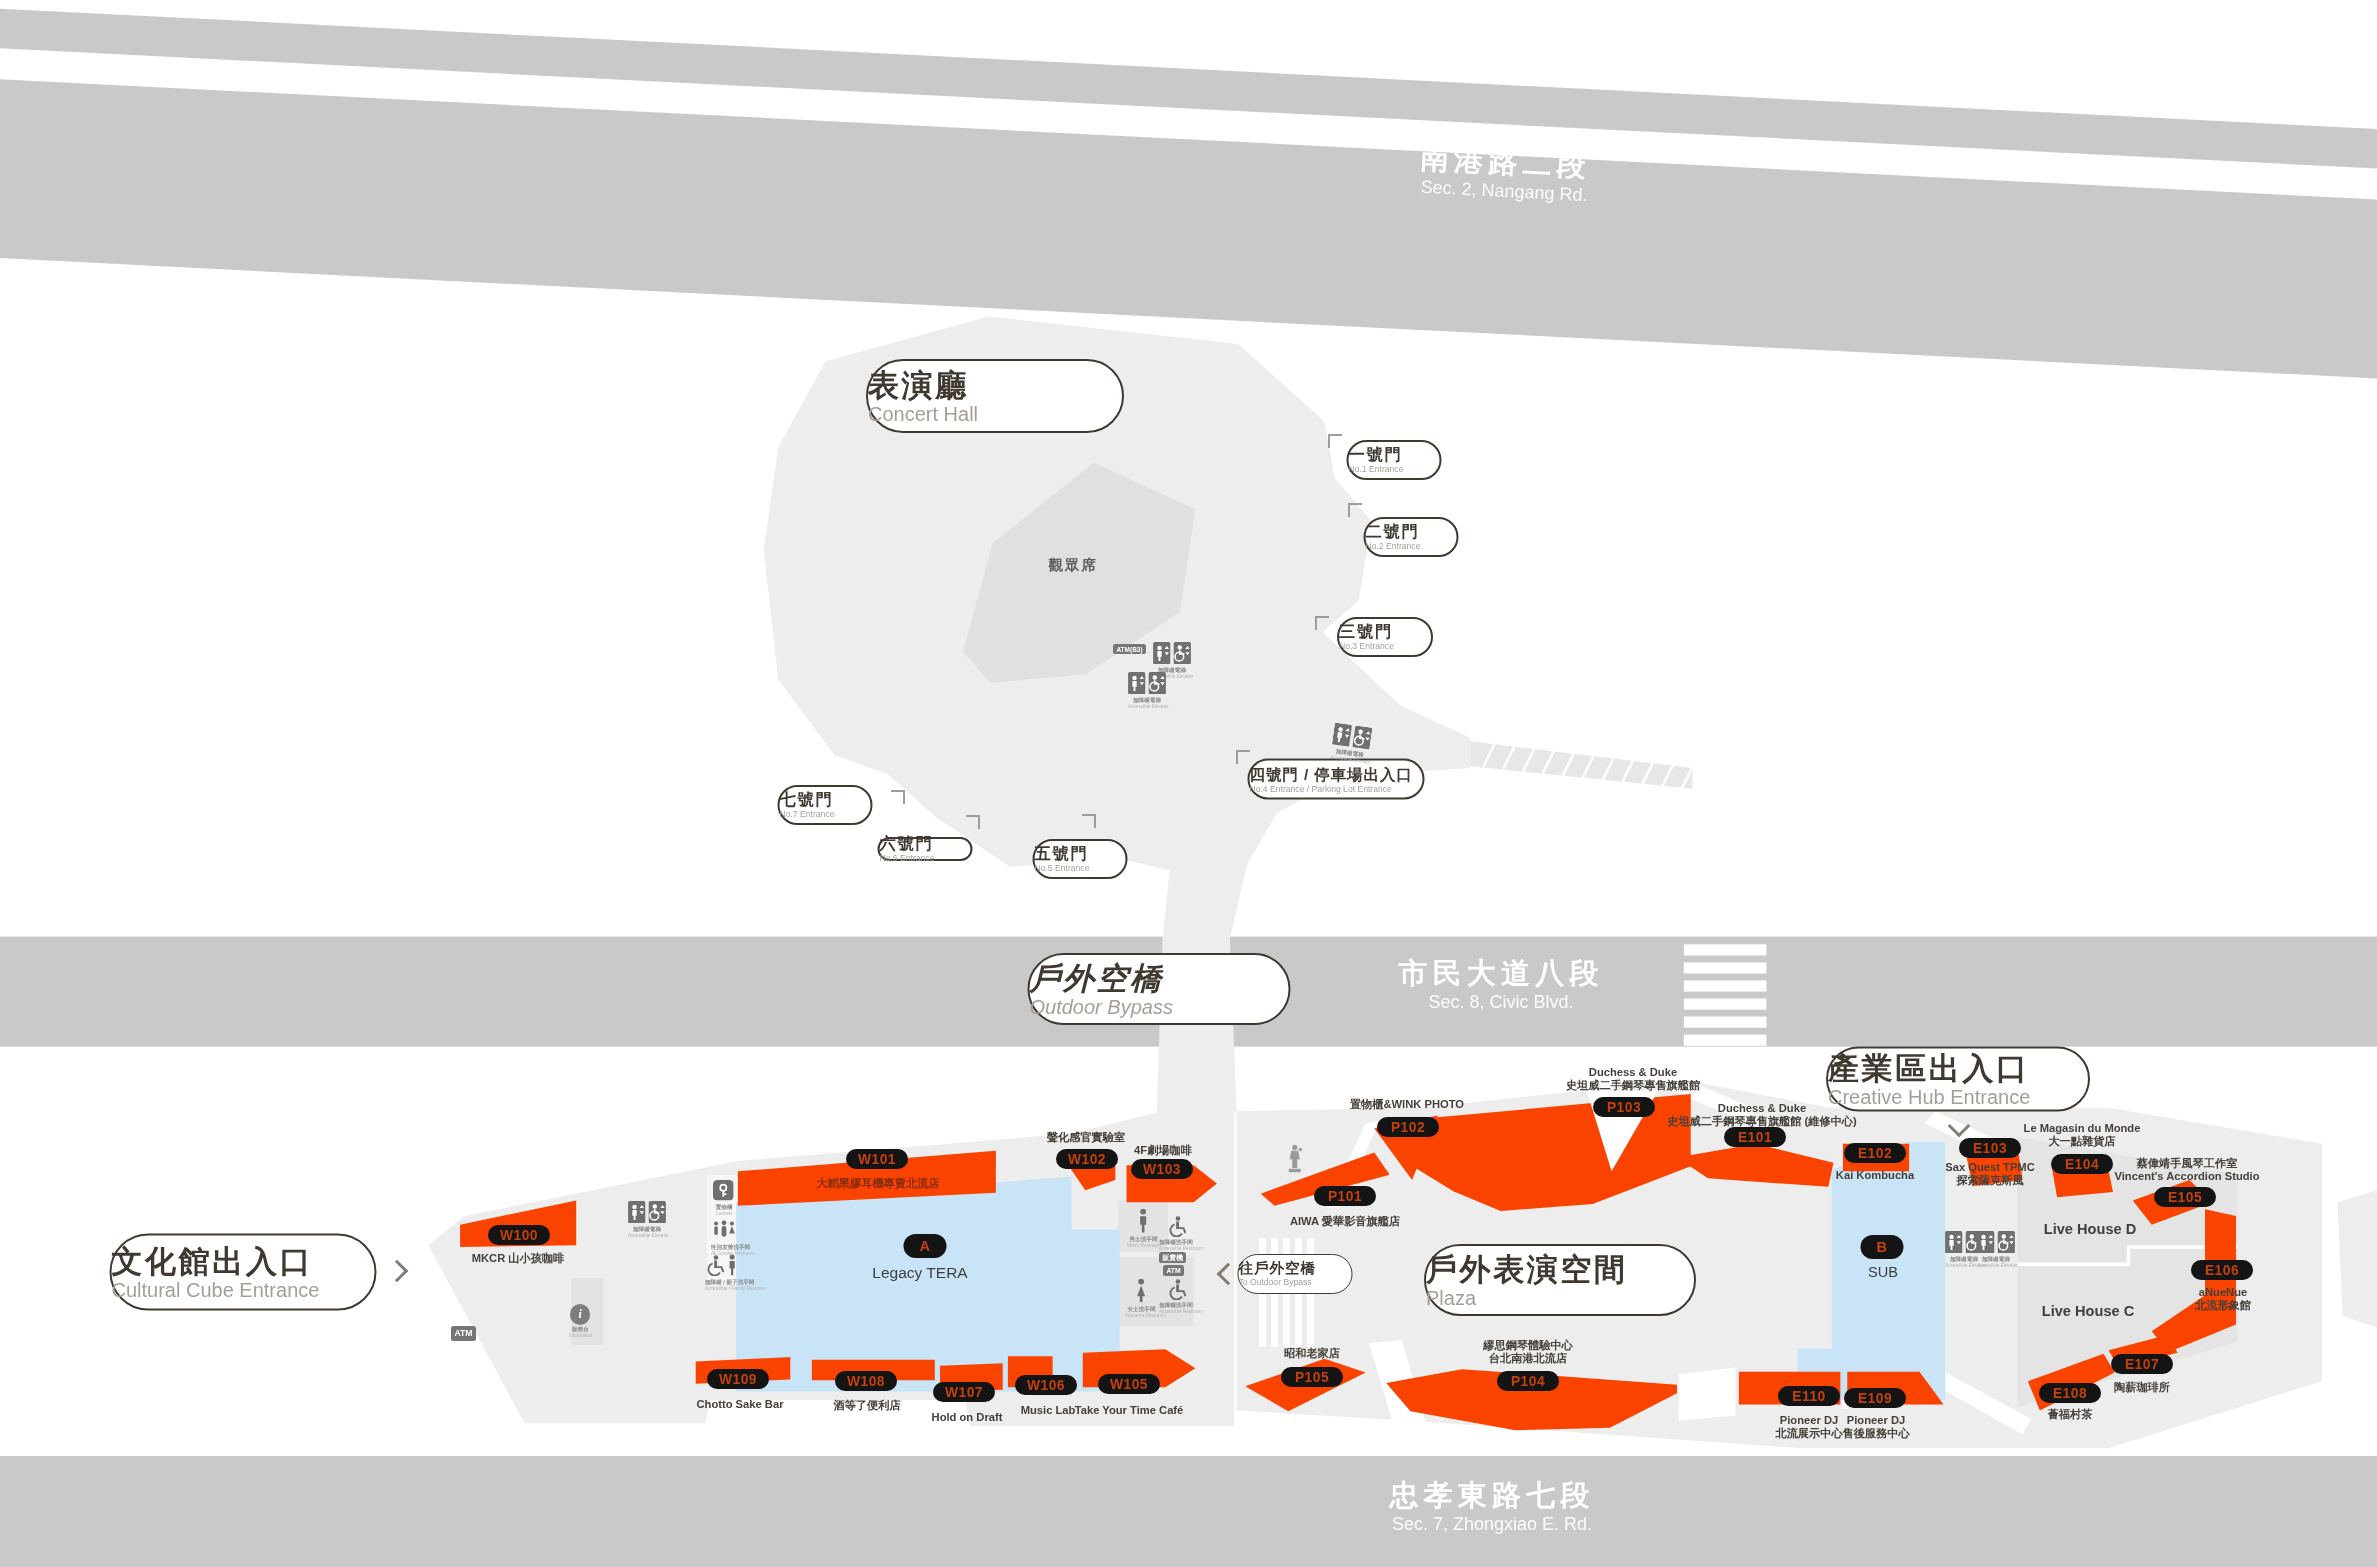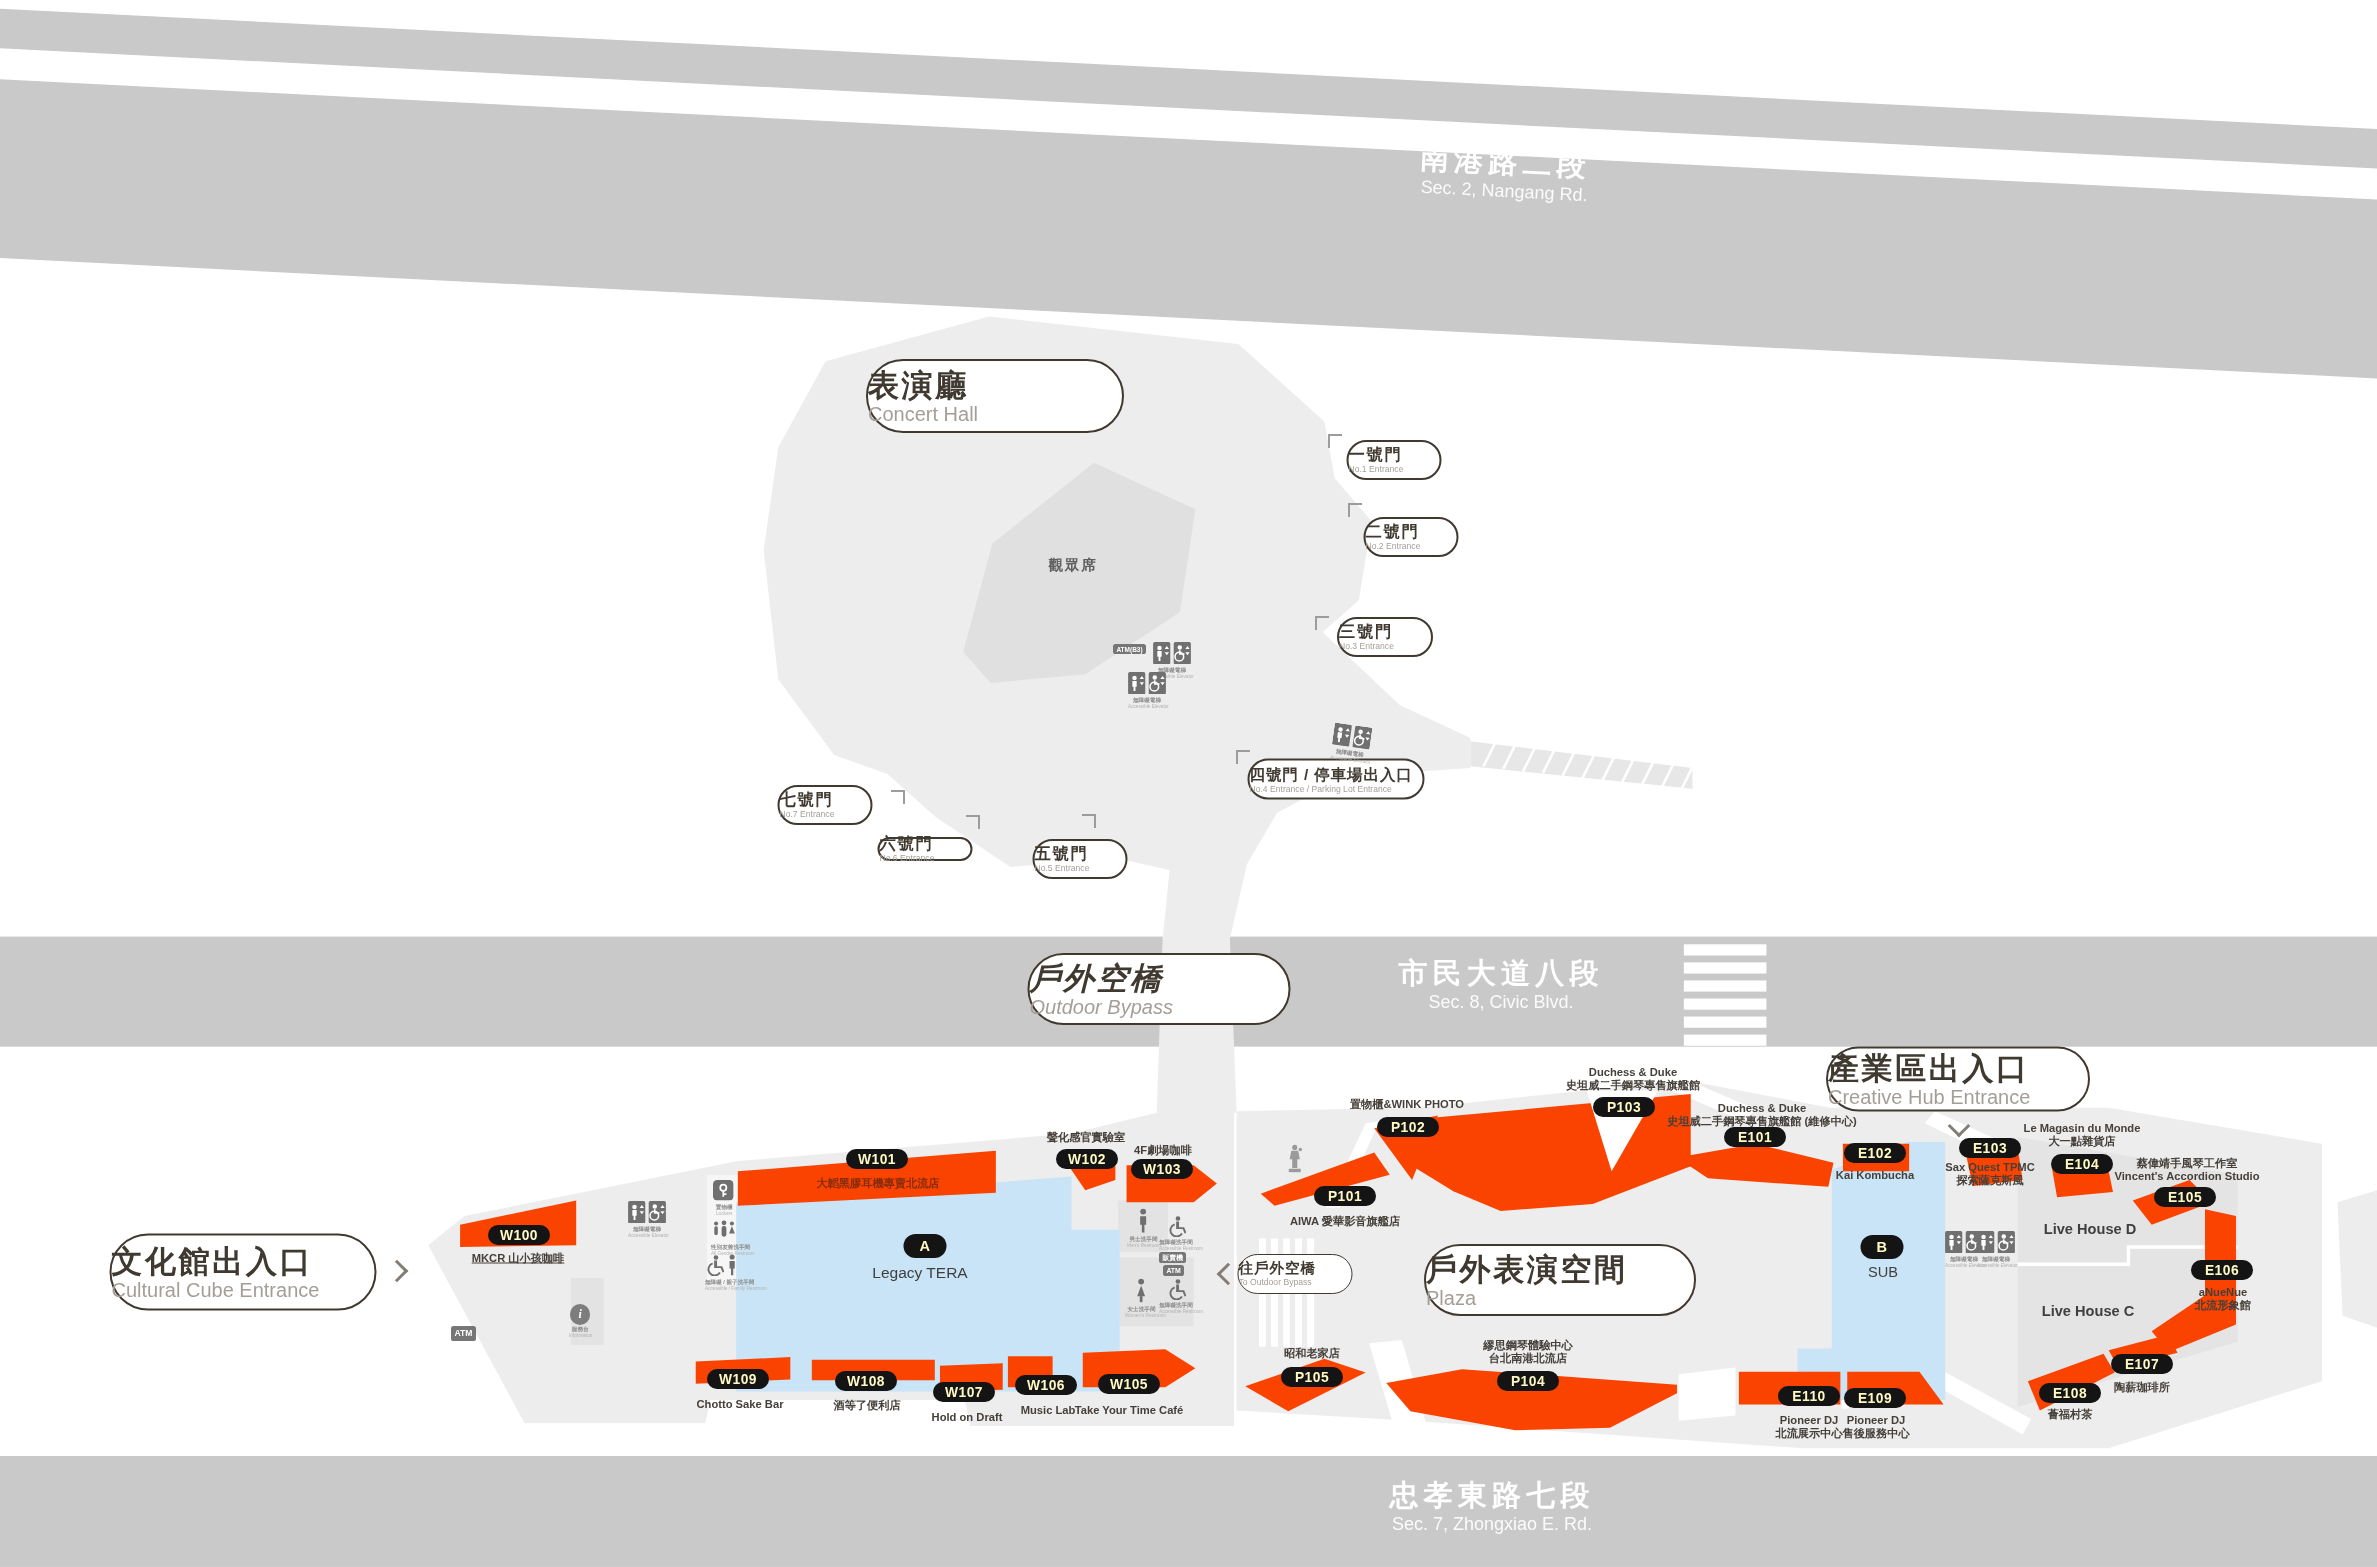--- a/index.html
+++ b/index.html
@@ -1,21 +1,21 @@
 <!DOCTYPE html>
 <html style="font-size:13.8px"><head>
 <meta charset="utf-8">
 <style>
   html,body{margin:0;padding:0;background:#fff;}
   #map{position:relative;width:2377px;height:1567px;overflow:hidden;background:#fff;
        font-family:"Liberation Sans","DejaVu Sans",sans-serif;}
   .abs{position:absolute;}
   .ctr{transform:translate(-50%,-50%);}
   
-  .tag{background:#141414;color:#fef9c3;font-weight:bold;font-size:13.8px;height:20px;min-width:62px;
+  .tag{background:#141414;color:#c2410c;font-weight:bold;font-size:13.8px;height:20px;min-width:62px;
        padding:0 6.9px;border-radius:11.2px;display:flex;align-items:center;justify-content:center;
        letter-spacing:0.5px;box-sizing:border-box;white-space:nowrap;}
   .tag.ab{min-width:43px;height:24px;border-radius:13px;font-size:14.6px;}
   
   .lbl{font-size:11.2px;line-height:13px;font-weight:bold;color:#46403a;text-align:center;white-space:nowrap;}
   .lbl .ln{white-space:nowrap;}
   .lbl.onorange{color:#872c0c;}
   
   .pill{background:#fff;border:2.6px solid #403930;border-radius:859px;display:flex;flex-direction:column;
         align-items:flex-start;justify-content:center;text-align:center;box-sizing:border-box;}
@@ -266,21 +266,21 @@
 
   <div class="abs ctr plaintxt" style="left:1073px;top:565px;font-size:14.6px;color:#5f5f5f;font-weight:bold;letter-spacing:1.7px;">觀眾席</div>
   <div class="abs ctr tag ab" style="left:925px;top:1246px;">A</div>
   <div class="abs ctr plaintxt" style="left:920px;top:1273px;font-size:15.5px;">Legacy TERA</div>
   <div class="abs ctr tag ab" style="left:1882px;top:1247px;">B</div>
   <div class="abs ctr plaintxt" style="left:1883px;top:1272px;font-size:14.6px;">SUB</div>
   <div class="abs ctr plaintxt" style="left:2090px;top:1229px;font-size:14.6px;font-weight:bold;">Live House D</div>
   <div class="abs ctr plaintxt" style="left:2088px;top:1311px;font-size:14.6px;font-weight:bold;">Live House C</div>
 
   <div class="abs ctr tag" style="left:519px;top:1235px;">W100</div>
-  <div class="abs ctr lbl" style="left:518px;top:1258px;text-decoration:underline;">MKCR 山小孩咖啡</div>
+  <div class="abs ctr lbl" style="left:518px;top:1258px;">MKCR 山小孩咖啡</div>
 
   <div class="abs ctr tag" style="left:877px;top:1159px;">W101</div>
   <div class="abs ctr lbl onorange" style="left:878px;top:1183px;">大韜黑膠耳機專賣北流店</div>
 
   <div class="abs ctr lbl" style="left:1086px;top:1137px;text-align:center;">聲化感官實驗室</div>
   <div class="abs ctr tag" style="left:1087px;top:1159px;">W102</div>
 
   <div class="abs ctr lbl" style="left:1163px;top:1150px;">4F劇場咖啡</div>
   <div class="abs ctr tag" style="left:1162px;top:1169px;">W103</div>
 

